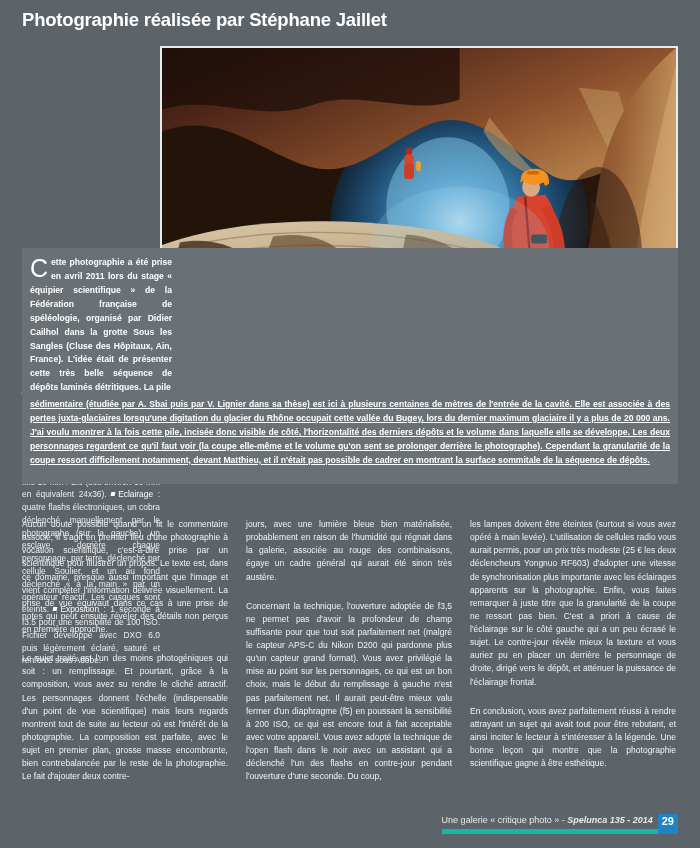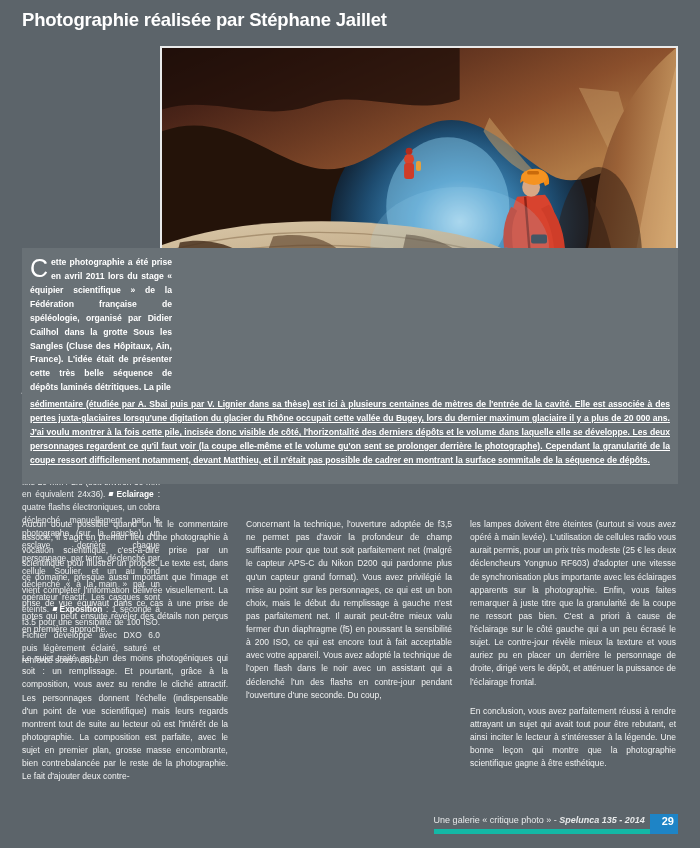--- a/index.html
+++ b/index.html
@@ -36,21 +36,21 @@
   }
 
   
   .credits {
     font-size: 8.4px;
     line-height: 1.52;
     text-align: justify;
     color: #eceeef;
     margin: 0;
   }
-  .credits b { font-weight: bold; color:#ffffff; }
+  .credits b { font-weight: normal; color:#ffffff; }
   .sq {
     display: inline-block;
     width: 4px; height: 4px;
     background: #ffffff;
     transform: skewX(-12deg);
     margin-right: 3px;
     position: relative;
     top: -1px;
   }
 
@@ -165,21 +165,21 @@
   }
   .footer-text .mag {
     font-weight: bold;
     font-style: italic;
   }
   .page-num {
     background: #1e84c6;
     color: #ffffff;
     font-weight: bold;
     font-size: 11px;
-    padding: 1px 4px 2px 12px;
+    padding: 1px 4px 2px 4px;
     line-height: 1.25;
   }
   .clearfix::after { content:""; display:block; clear:both; }
 </style>
 </head>
 <body>
 
 <div class="page">
 
   <h1 class="main-title">Photographie réalisée par Stéphane Jaillet</h1>
@@ -301,20 +301,21 @@
     <div class="panel-wide">sédimentaire (étudiée par A. Sbai puis par V. Lignier dans sa thèse) est ici à plusieurs centaines de mètres de l'entrée de la cavité. Elle est associée à des pertes juxta-glaciaires lorsqu'une digitation du glacier du Rhône occupait cette vallée du Bugey, lors du dernier maximum glaciaire il y a plus de 20 000 ans. J'ai voulu montrer à la fois cette pile, incisée donc visible de côté, l'horizontalité des derniers dépôts et le volume dans laquelle elle se développe. Les deux personnages regardent ce qu'il faut voir (la coupe elle-même et le volume qu'on sent se prolonger derrière le photographe). Cependant la granularité de la coupe ressort difficilement notamment, devant Matthieu, et il n'était pas possible de cadrer en montrant la surface sommitale de la séquence de dépôts.</div>
   </div>
 
 
   <div class="columns">
     <div class="col">
       <p>Aucun doute possible quand on lit le commentaire associé, il s'agit en premier lieu d'une photographie à vocation scientifique, c'est-à-dire prise par un scientifique pour illustrer un propos. Le texte est, dans ce domaine, presque aussi important que l'image et vient compléter l'information délivrée visuellement. La prise de vue équivaut dans ce cas à une prise de notes qui peut ensuite révéler des détails non perçus en première approche.</p>
       <p>Le sujet traité est l'un des moins photogéniques qui soit : un remplissage. Et pourtant, grâce à la composition, vous avez su rendre le cliché attractif. Les personnages donnent l'échelle (indispensable d'un point de vue scientifique) mais leurs regards montrent tout de suite au lecteur où est l'intérêt de la photographie. La composition est parfaite, avec le sujet en premier plan, grosse masse encombrante, bien contrebalancée par le reste de la photographie. Le fait d'ajouter deux contre-</p>
     </div>
     <div class="col">
+      <p>jours, avec une lumière bleue bien matérialisée, probablement en raison de l'humidité qui régnait dans la galerie, associée au rouge des combinaisons, égaye un cadre général qui aurait été sinon très austère.</p>
       <p>Concernant la technique, l'ouverture adoptée de f3,5 ne permet pas d'avoir la profondeur de champ suffisante pour que tout soit parfaitement net (malgré le capteur APS-C du Nikon D200 qui pardonne plus qu'un capteur grand format). Vous avez privilégié la mise au point sur les personnages, ce qui est un bon choix, mais le début du remplissage à gauche n'est pas parfaitement net. Il aurait peut-être mieux valu fermer d'un diaphragme (f5) en poussant la sensibilité à 200 ISO, ce qui est encore tout à fait acceptable avec votre appareil. Vous avez adopté la technique de l'open flash dans le noir avec un assistant qui a déclenché l'un des flashs en contre-jour pendant l'ouverture d'une seconde. Du coup,</p>
     </div>
     <div class="col">
       <p>les lampes doivent être éteintes (surtout si vous avez opéré à main levée). L'utilisation de cellules radio vous aurait permis, pour un prix très modeste (25 € les deux déclencheurs Yongnuo RF603) d'adopter une vitesse de synchronisation plus importante avec les éclairages apparents sur la photographie. Enfin, vous faites remarquer à juste titre que la granularité de la coupe ne ressort pas bien. C'est a priori à cause de l'éclairage sur le côté gauche qui a un peu écrasé le sujet. Le contre-jour révèle mieux la texture et vous auriez pu en placer un derrière le personnage de droite, dirigé vers le dépôt, et atténuer la puissance de l'éclairage frontal.</p>
       <p>En conclusion, vous avez parfaitement réussi à rendre attrayant un sujet qui avait tout pour être rebutant, et ainsi inciter le lecteur à s'intéresser à la légende. Une bonne leçon qui montre que la photographie scientifique gagne à être esthétique.</p>
     </div>
   </div>
 
   <div class="footer">
     <div class="footer-text"><span>Une galerie « critique photo » - </span><span class="mag">Spelunca 135 - 2014</span></div>

